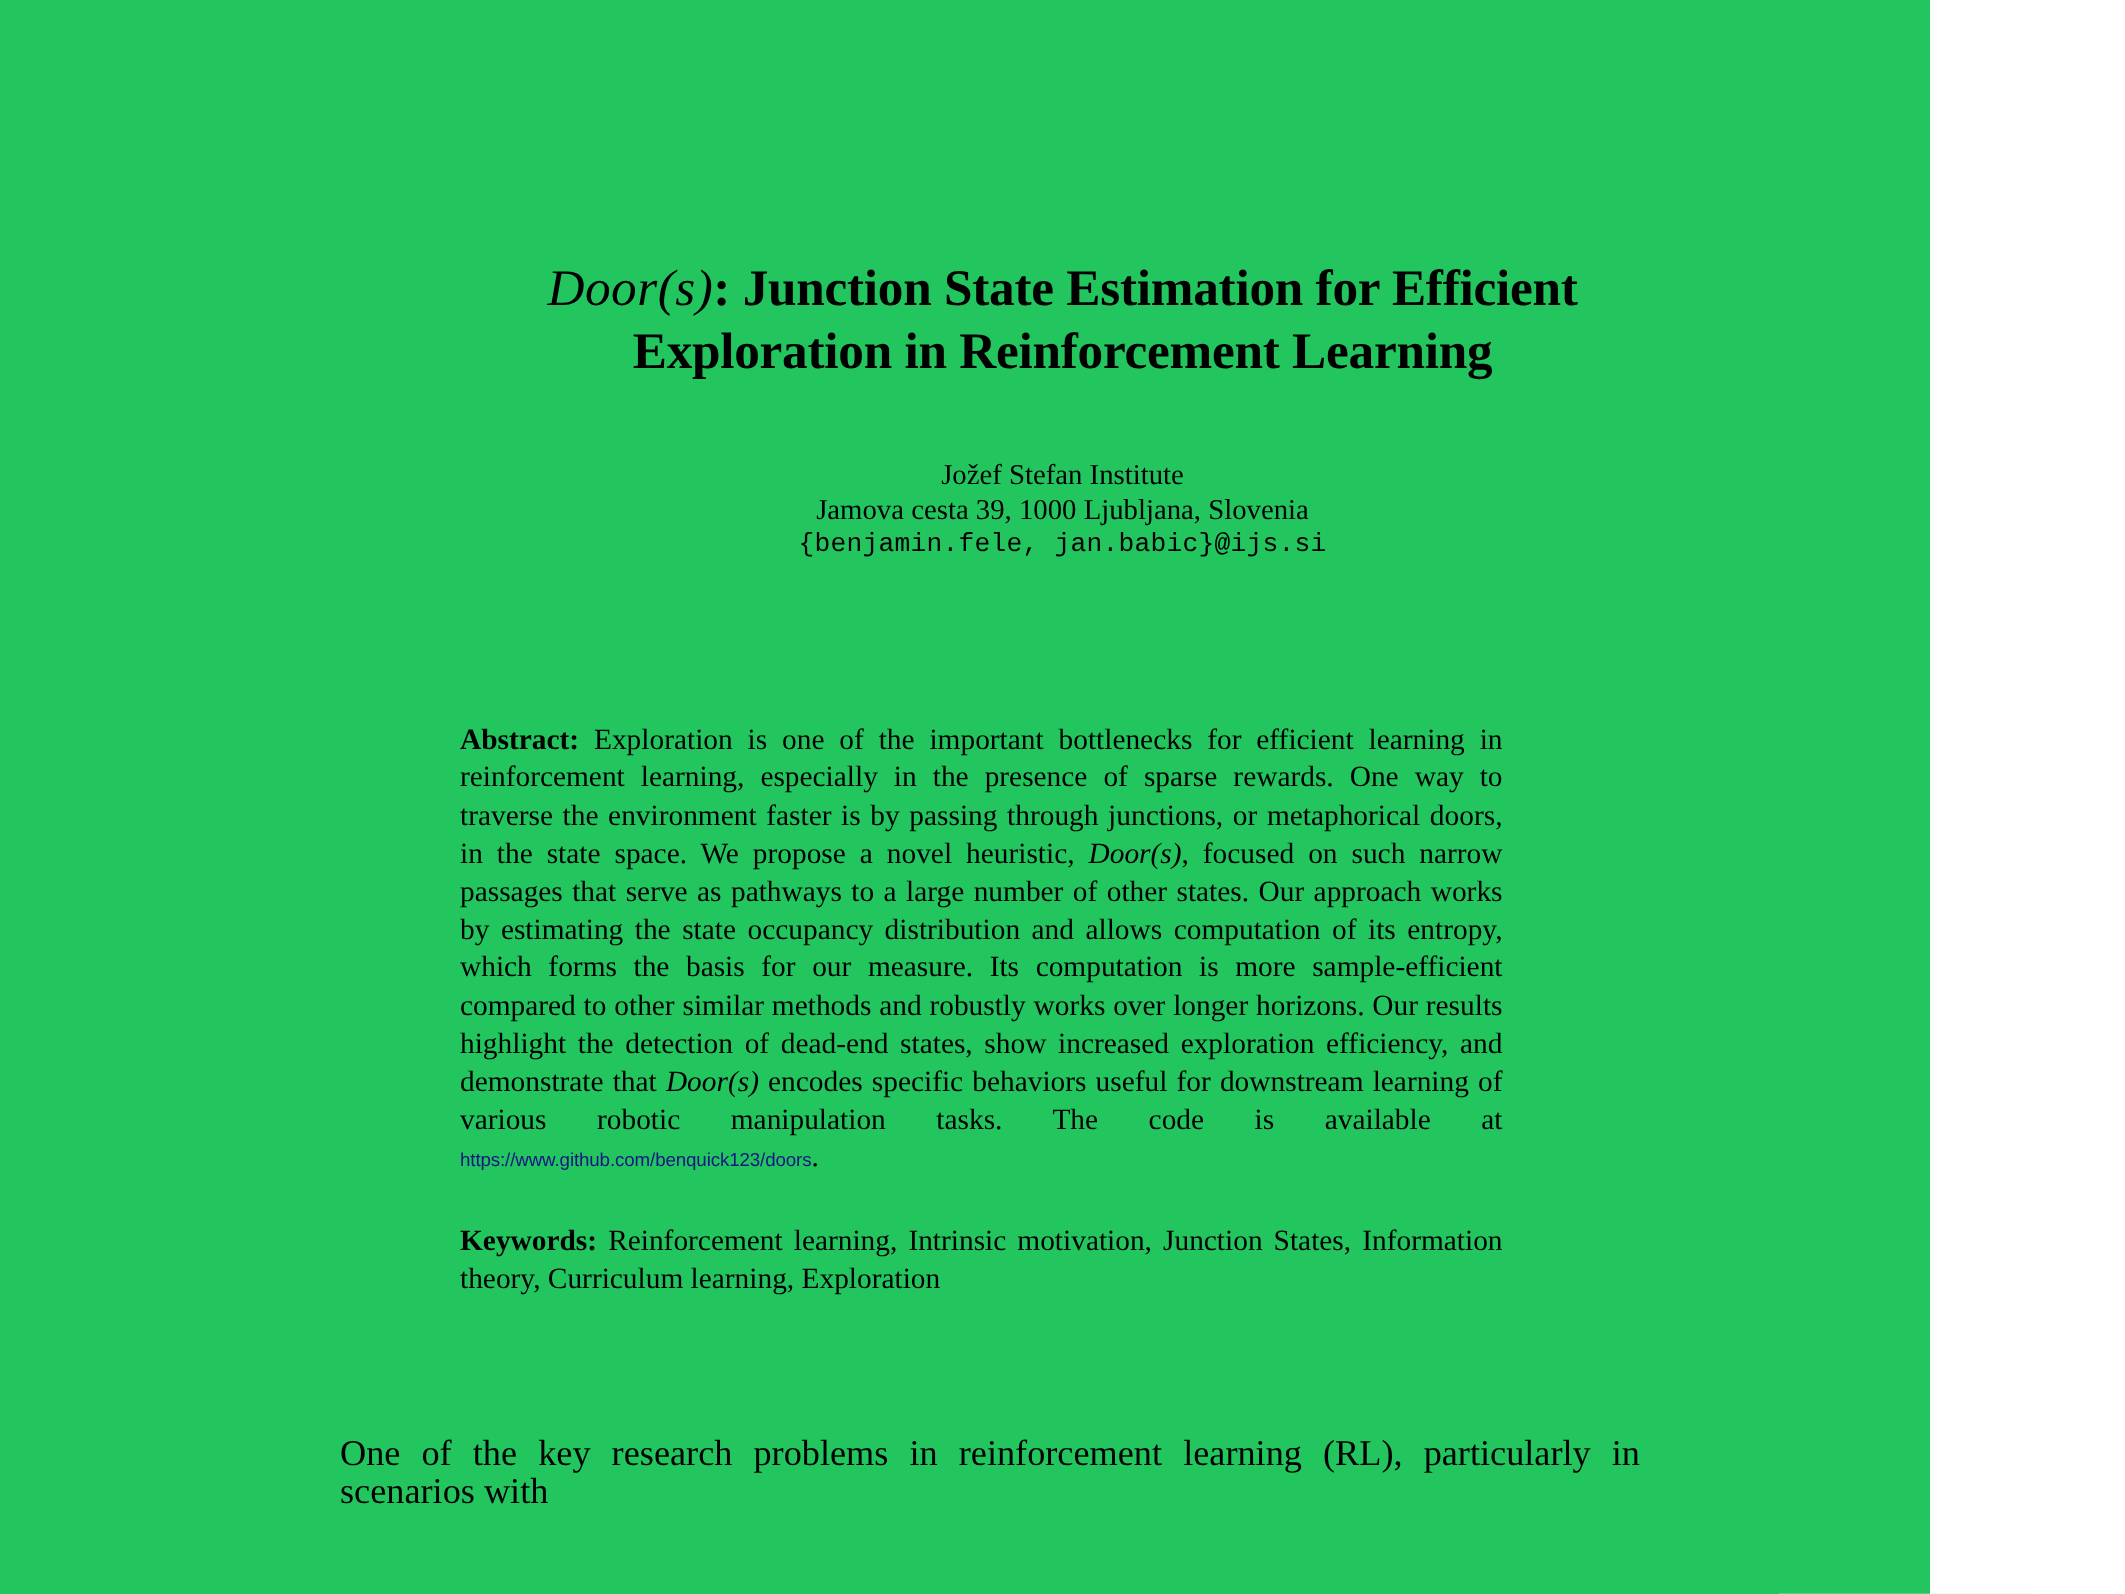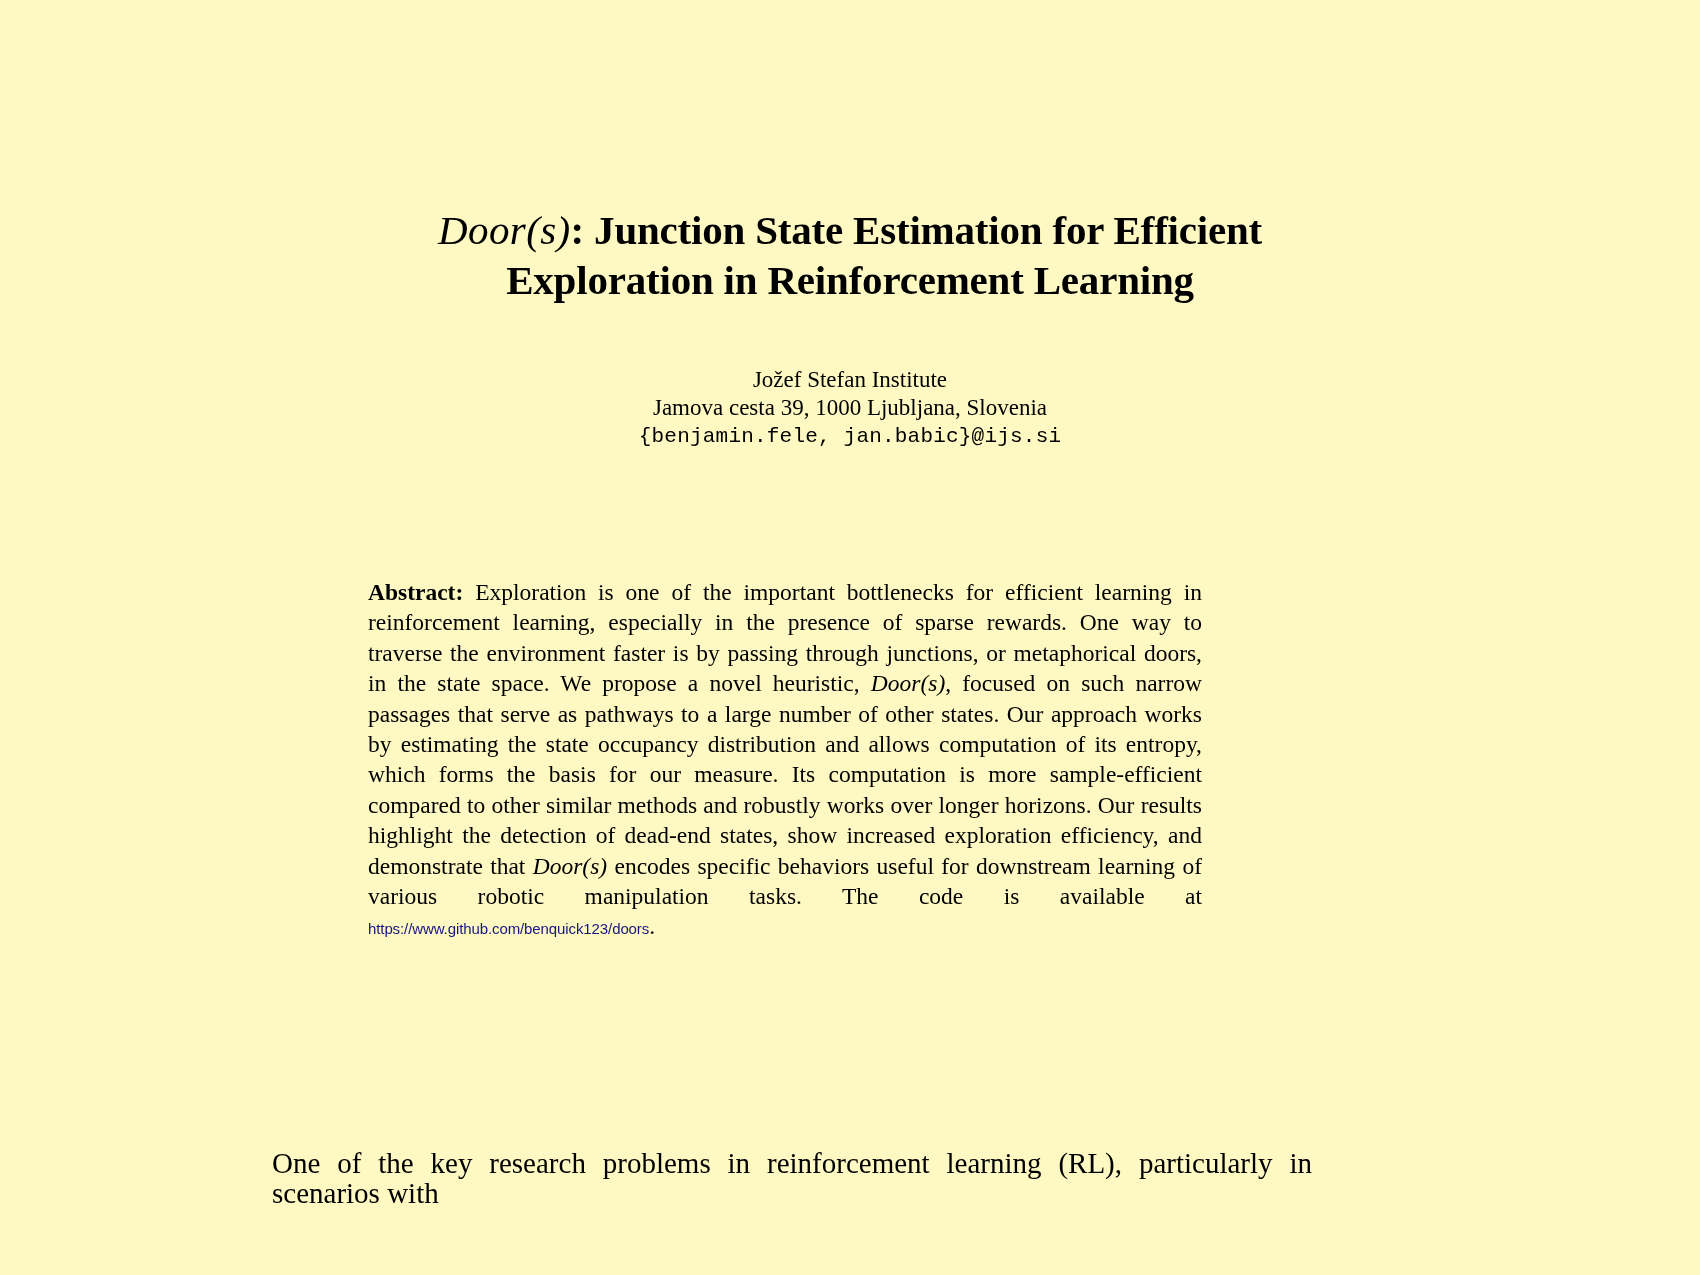--- a/index.html
+++ b/index.html
@@ -11,23 +11,23 @@
     width: 1700px;
     height: 1275px;
     overflow: hidden;
     font-family: "Liberation Serif", "DejaVu Serif", serif;
     color: #000000;
     -webkit-font-smoothing: antialiased;
   }
 
   .page {
     position: relative;
-    width: 1700px;
+    width: 1544px;
     height: 1275px;
-    background: #fef9c3;
+    background: #22c55e;
   }
 
   
   .title-block {
     position: absolute;
     left: 300px;
     top: 205px;
     width: 1100px;
     text-align: center;
   }
@@ -148,17 +148,20 @@
   <div class="author-block">
     <div class="affiliation">Jožef Stefan Institute</div>
     <div class="address">Jamova cesta 39, 1000 Ljubljana, Slovenia</div>
     <div class="emails">{benjamin.fele, jan.babic}@ijs.si</div>
   </div>
 
   <div class="abstract">
     <b>Abstract:</b><span> Exploration is one of the important bottlenecks for efficient learning in reinforcement learning, especially in the presence of sparse rewards. One way to traverse the environment faster is by passing through junctions, or metaphorical doors, in the state space. We propose a novel heuristic, </span><span class="mathit-small">Door(s)</span><span>, focused on such narrow passages that serve as pathways to a large number of other states. Our approach works by estimating the state occupancy distribution and allows computation of its entropy, which forms the basis for our measure. Its computation is more sample-efficient compared to other similar methods and robustly works over longer horizons. Our results highlight the detection of dead-end states, show increased exploration efficiency, and demonstrate that </span><span class="mathit-small">Door(s)</span><span> encodes specific behaviors useful for downstream learning of various robotic manipulation tasks. The code is available at </span><span class="link">https://www.github.com/benquick123/doors</span><span>.</span>
   </div>
 
+  <div class="keywords">
+    <b>Keywords:</b><span> Reinforcement learning, Intrinsic motivation, Junction States, Information theory, Curriculum learning, Exploration</span>
+  </div>
 
 
   <div class="body-para">One of the key research problems in reinforcement learning (RL), particularly in scenarios with</div>
 
 </div>
 
 </body></html>

